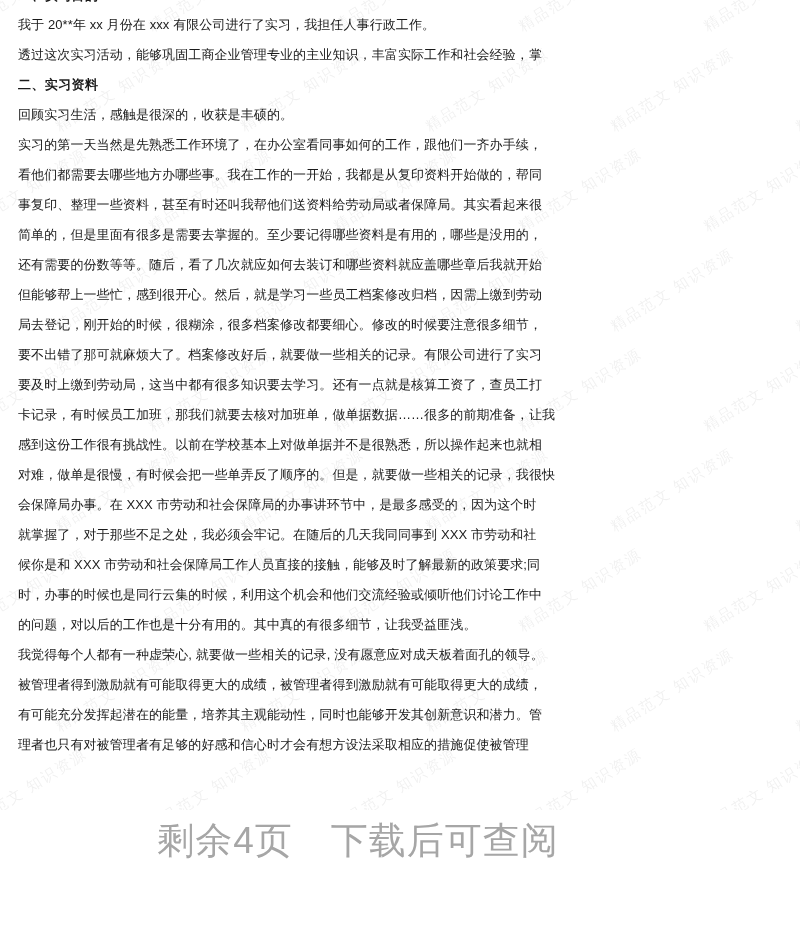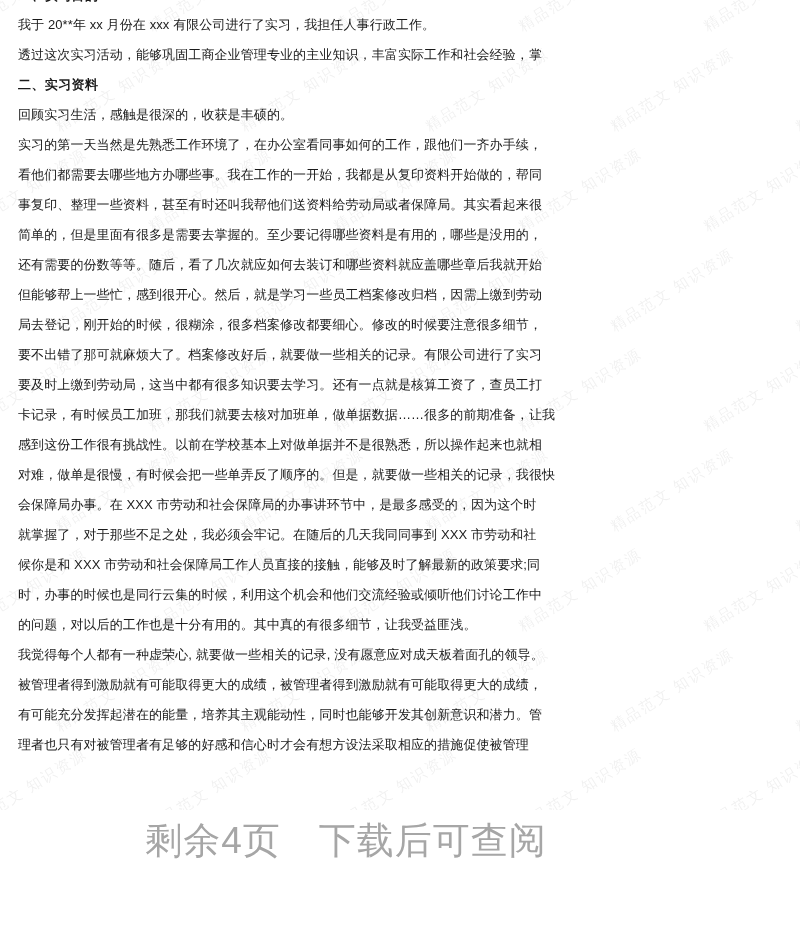--- a/index.html
+++ b/index.html
@@ -81,21 +81,21 @@
     box-sizing: border-box;
     width: 800px;
   }
   #clipped-heading .doc-line {
     position: relative;
     top: -19px;
   }
 
   #footer-notice {
     position: absolute;
-    left: 0;
+    left: 12px;
     top: 815px;
     width: 692px;
     text-align: center;
     z-index: 3;
   }
 
   #footer-notice .notice-text {
     display: inline-block;
     color: #a6a6a6;
     font-size: 37px;

